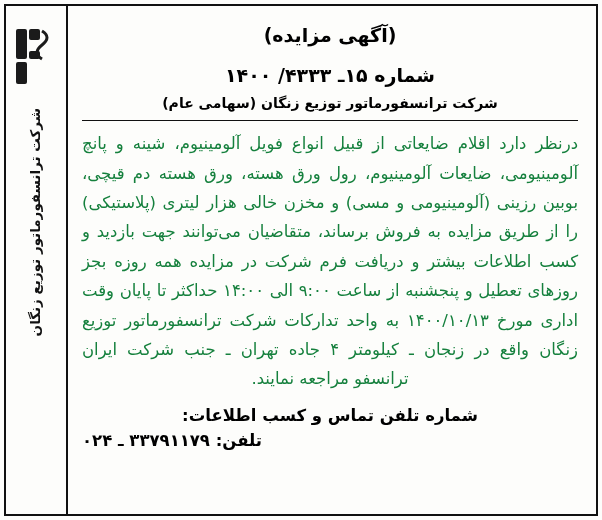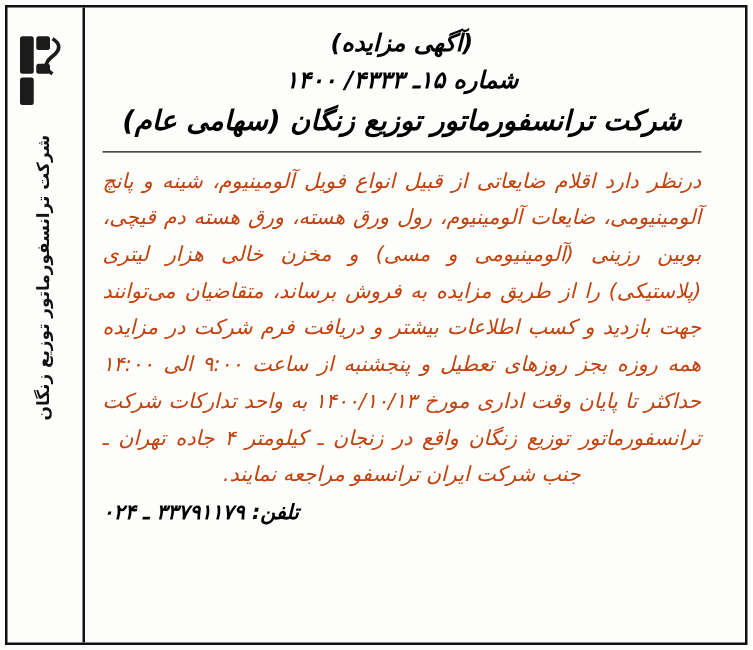--- a/index.html
+++ b/index.html
@@ -68,49 +68,48 @@
     font-size: 13.5px;
     font-weight: 700;
     letter-spacing: 0.5px;
     color: #111;
     white-space: nowrap;
     line-height: 1;
   }
   
   .content {
     position: absolute;
-    right: 17px;
+    right: 0;
     top: 0;
     left: 62px;
     height: 100%;
     padding: 12px 18px 10px 14px;
     box-sizing: border-box;
     text-align: center;
-    font-style: italic;
   }
   .head-line {
     font-weight: 700;
     color: #000;
     line-height: 1.45;
   }
   .head-1 { font-size: 19px; margin-top: 4px; }
-  .head-2 { font-size: 19px; margin-top: 1px; letter-spacing: 0.5px; }
-  .head-3 { font-size: 22px; margin-top: 4px; }
+  .head-2 { font-size: 19px; margin-top: 12px; letter-spacing: 0.5px; }
+  .head-3 { font-size: 14px; margin-top: 4px; }
   .rule {
     width: 100%;
     height: 0;
     border-top: 1.5px solid #111;
     margin: 7px 0 8px 0;
   }
   .body-text {
     text-align: justify;
     text-align-last: center;
     font-size: 16.5px;
     line-height: 1.78;
-    color: #c2410c;
+    color: #15803d;
     direction: rtl;
   }
   .body-text p {
     margin: 0;
     text-align: justify;
     text-justify: inter-word;
   }
   .contact-head {
     margin-top: 12px;
     font-size: 16.5px;
@@ -150,17 +149,18 @@
       <div class="head-line head-1">(آگهی مزایده)</div>
       <div class="head-line head-2">شماره ۱۵ـ ۴۳۳۳/ ۱۴۰۰</div>
       <div class="head-line head-3">شرکت ترانسفورماتور توزیع زنگان (سهامی عام)</div>
 
       <div class="rule"></div>
 
       <div class="body-text">
         <p>درنظر دارد اقلام ضایعاتی از قبیل انواع فویل آلومینیوم، شینه و پانچ آلومینیومی، ضایعات آلومینیوم، رول ورق هسته، ورق هسته دم قیچی، بوبین رزینی (آلومینیومی و مسی) و مخزن خالی هزار لیتری (پلاستیکی) را از طریق مزایده به فروش برساند، متقاضیان می‌توانند جهت بازدید و کسب اطلاعات بیشتر و دریافت فرم شرکت در مزایده همه روزه بجز روزهای تعطیل و پنجشنبه از ساعت ۹:۰۰ الی ۱۴:۰۰ حداکثر تا پایان وقت اداری مورخ ۱۴۰۰/۱۰/۱۳ به واحد تدارکات شرکت ترانسفورماتور توزیع زنگان واقع در زنجان ـ کیلومتر ۴ جاده تهران ـ جنب شرکت ایران ترانسفو مراجعه نمایند.</p>
       </div>
 
+      <div class="contact-head">شماره تلفن تماس و کسب اطلاعات:</div>
       <div class="contact-line">تلفن: ۳۳۷۹۱۱۷۹ ـ ۰۲۴</div>
     </div>
 
   </div>
 </div>
 
 </body></html>

